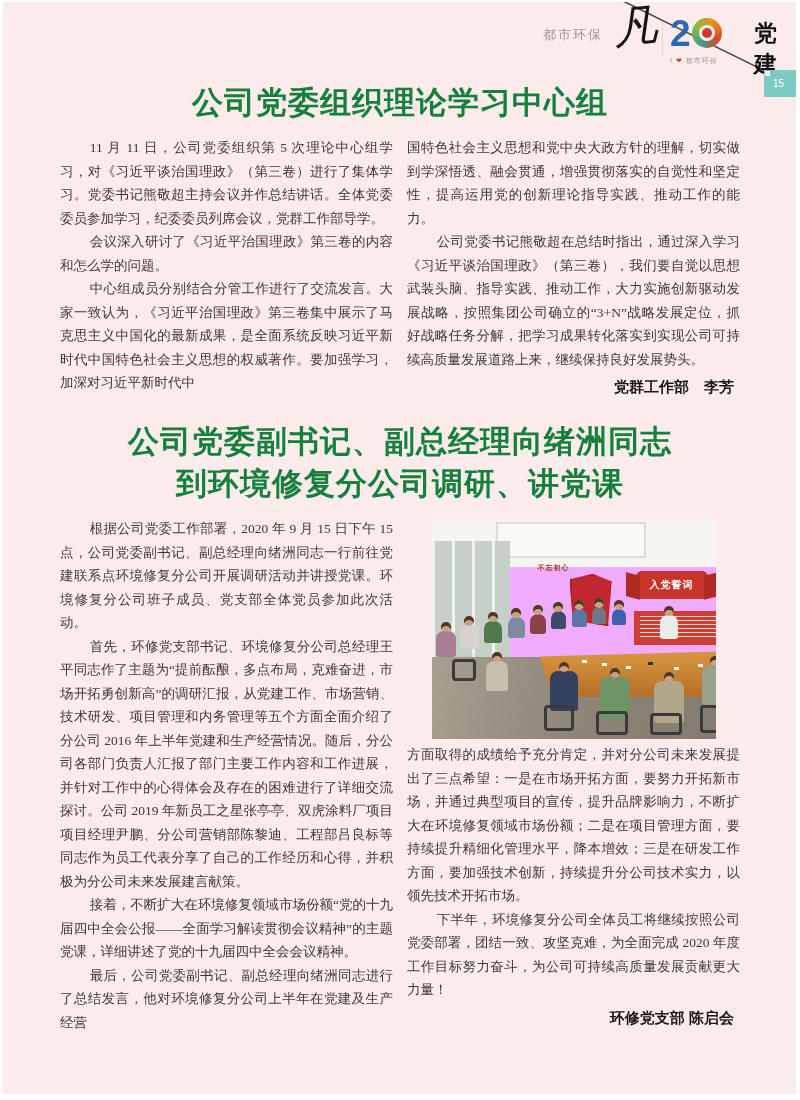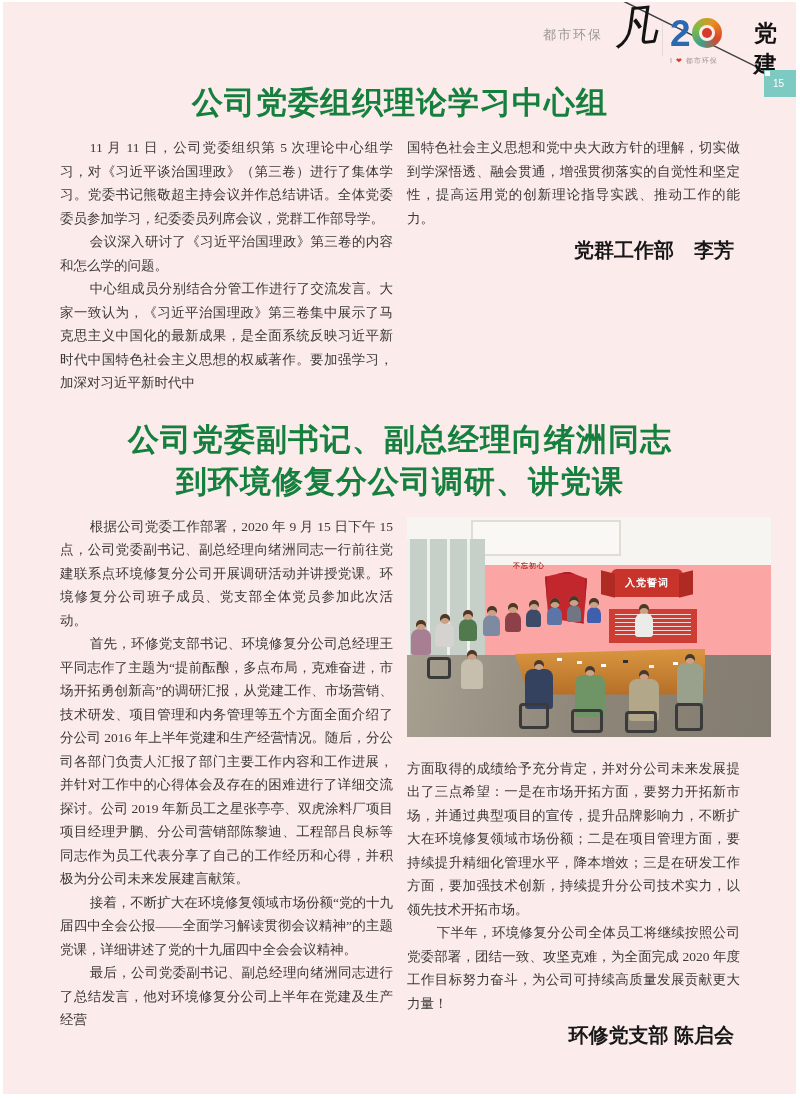--- a/index.html
+++ b/index.html
@@ -38,26 +38,26 @@
   
   .main { position: absolute; left: 57px; top: 80px; width: 680px; }
   .title { text-align: center; color: #15803d; font-weight: bold; font-size: 31px;
     line-height: 42px; letter-spacing: 1px; }
   .title2 { margin-top: 24px; }
   .cols { display: flex; gap: 14px; margin-top: 12px; }
   .col { width: 333px; }
   .col p { font-size: 13.5px; line-height: 23.5px; color: #3c3838; text-align: justify;
     text-indent: 2.2em; word-break: break-all; }
   .col p.cont { text-indent: 0; }
-  .byline { text-align: right; font-weight: bold; font-size: 20px; color: #171717;
+  .byline { text-align: right; font-weight: bold; font-size: 15px; color: #171717;
     margin-top: 7px; padding-right: 6px; font-family: "Liberation Sans", sans-serif; }
 
   
-  .photo { position: relative; width: 364px; height: 220px; margin: 2px auto 20px auto;
-    overflow: hidden; background: #fca5a5; }
+  .photo { position: relative; width: 284px; height: 220px; margin: 2px auto 4px auto;
+    overflow: hidden; background: #f0abfc; }
   .ph-ceiling { position: absolute; left: 0; top: 0; width: 100%; height: 48px; background: #f6f5f1; }
   .ph-light { position: absolute; left: 64px; top: 3px; width: 150px; height: 36px;
     background: #f9f8f5; border: 2px solid #e0ddd5; }
   .ph-window { position: absolute; left: 0; top: 22px; width: 78px; height: 120px;
     background: repeating-linear-gradient(90deg, #eef1ee 0 3px, #c7cfc9 3px 20px); }
   .ph-radiator { position: absolute; left: 0; top: 140px; width: 58px; height: 26px; background: #dbdad2; }
   .ph-floor { position: absolute; left: 0; top: 138px; width: 100%; height: 82px;
     background: linear-gradient(100deg, #a79f90 0%, #8b8477 55%, #837c70 100%); }
   .ph-flag { position: absolute; left: 138px; top: 55px; width: 42px; height: 52px; background: #c1272d;
     clip-path: polygon(0 10%, 55% 0, 100% 14%, 92% 100%, 8% 90%); box-shadow: inset 0 0 0 2px #a81f25; }
@@ -111,20 +111,21 @@
       <div>公司党委组织理论学习中心组</div>
     </div>
     <div class="cols">
       <div class="col">
         <p>11 月 11 日，公司党委组织第 5 次理论中心组学习，对《习近平谈治国理政》（第三卷）进行了集体学习。党委书记熊敬超主持会议并作总结讲话。全体党委委员参加学习，纪委委员列席会议，党群工作部导学。</p>
         <p>会议深入研讨了《习近平治国理政》第三卷的内容和怎么学的问题。</p>
         <p>中心组成员分别结合分管工作进行了交流发言。大家一致认为，《习近平治国理政》第三卷集中展示了马克思主义中国化的最新成果，是全面系统反映习近平新时代中国特色社会主义思想的权威著作。要加强学习，加深对习近平新时代中</p>
       </div>
       <div class="col">
         <p class="cont">国特色社会主义思想和党中央大政方针的理解，切实做到学深悟透、融会贯通，增强贯彻落实的自觉性和坚定性，提高运用党的创新理论指导实践、推动工作的能力。</p>
+        <p>公司党委书记熊敬超在总结时指出，通过深入学习《习近平谈治国理政》（第三卷），我们要自觉以思想武装头脑、指导实践、推动工作，大力实施创新驱动发展战略，按照集团公司确立的“3+N”战略发展定位，抓好战略任务分解，把学习成果转化落实到实现公司可持续高质量发展道路上来，继续保持良好发展势头。</p>
         <div class="byline">党群工作部　李芳</div>
       </div>
     </div>
 
     <div class="title title2">
       <div>公司党委副书记、副总经理向绪洲同志</div>
       <div>到环境修复分公司调研、讲党课</div>
     </div>
     <div class="cols">
       <div class="col">

